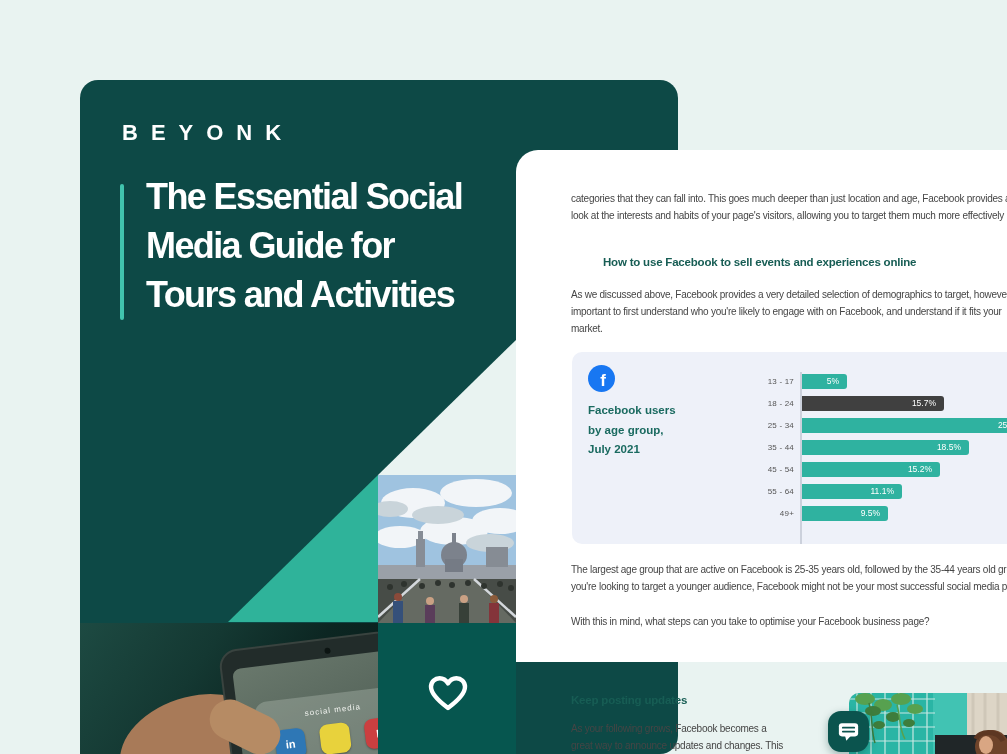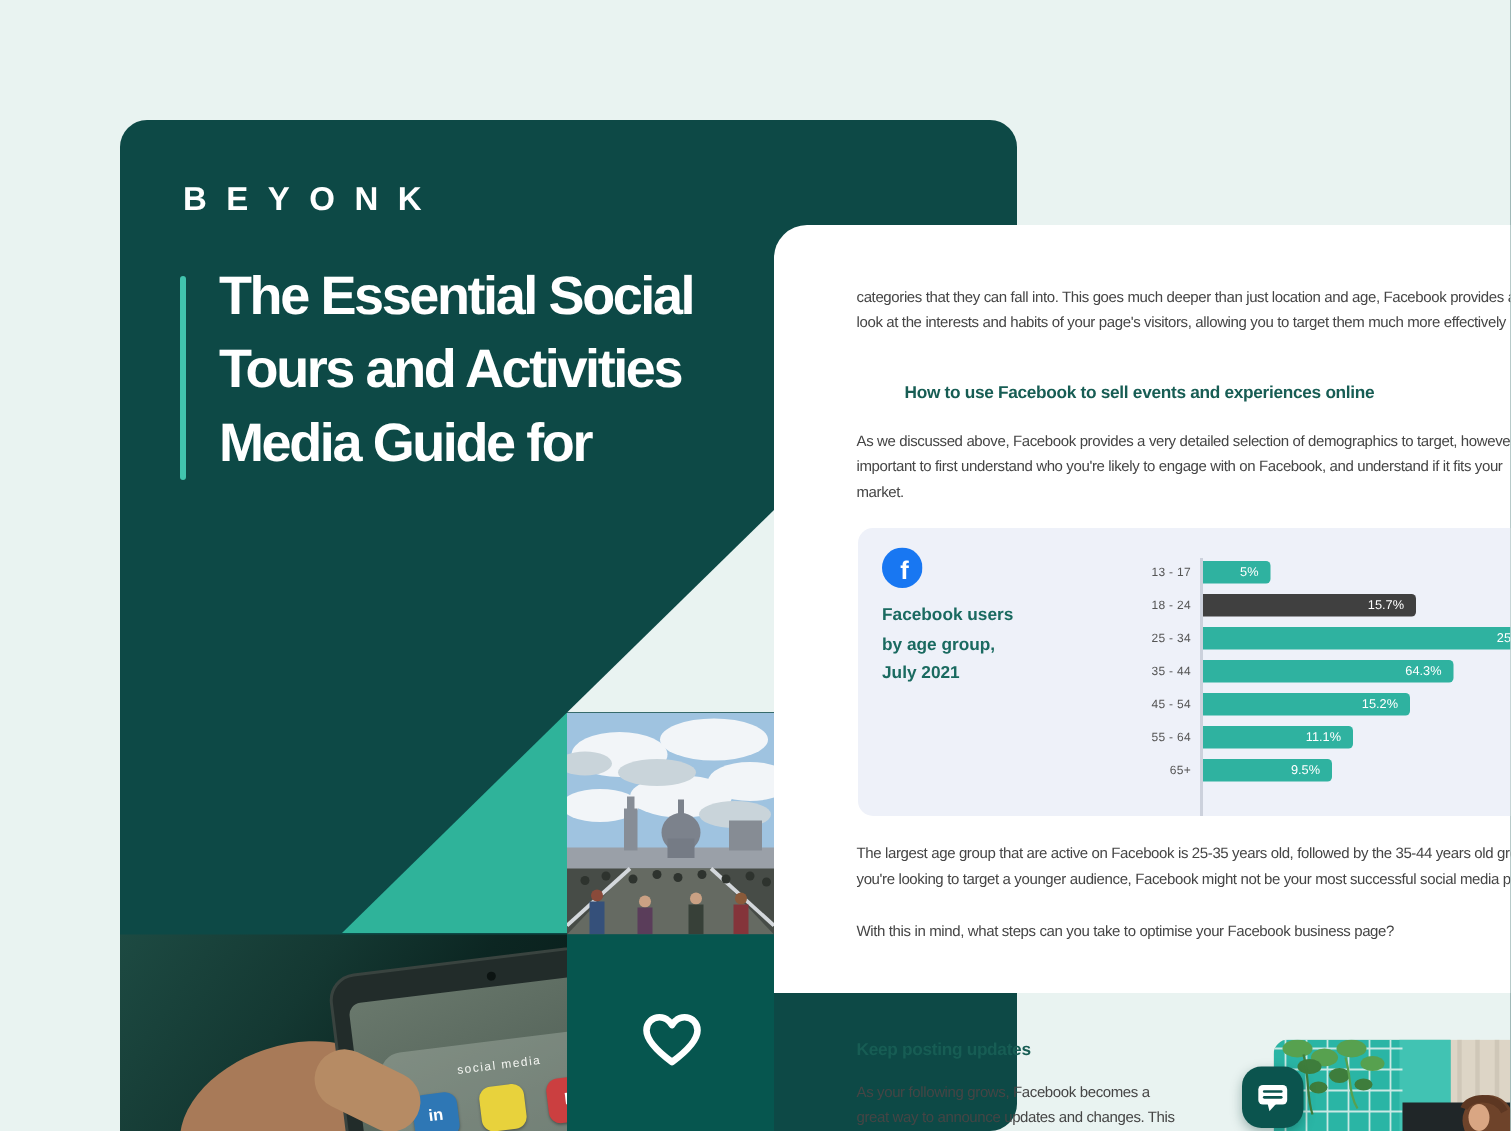--- a/index.html
+++ b/index.html
@@ -67,22 +67,22 @@
 </head>
 <body>
 
 <div id="stage">
 
   <div class="cover">
     <div class="logo">BEYONK</div>
     <div class="accent-bar"></div>
     <div class="cover-title">
       <div>The Essential Social</div>
+      <div>Media Guide for</div>
       <div>Tours and Activities</div>
-      <div>Media Guide for</div>
     </div>
   </div>
   <div class="tri tri-light"></div>
   <div class="tri tri-mid"></div>
 
   <div class="photo-stpauls">
     <svg width="138" height="148" viewBox="0 0 138 148">
       <rect width="138" height="148" fill="#9fc3e0"></rect>
       <g fill="#f2f5f8">
         <ellipse cx="35" cy="28" rx="32" ry="15"></ellipse>
@@ -188,32 +188,32 @@
           <div class="crow" style="top: 44px;">
             <span class="clabel">18 - 24</span>
             <span class="cbar" style="width: 142px; background: #404040;">15.7%</span>
           </div>
           <div class="crow" style="top: 66px;">
             <span class="clabel">25 - 34</span>
             <span class="cbar" style="width: 228px; background: rgb(47, 178, 160);">25.2%</span>
           </div>
           <div class="crow" style="top: 88px;">
             <span class="clabel">35 - 44</span>
-            <span class="cbar" style="width: 167px; background: rgb(47, 178, 160);">64.3%</span>
+            <span class="cbar" style="width: 167px; background: rgb(47, 178, 160);">18.5%</span>
           </div>
           <div class="crow" style="top: 110px;">
             <span class="clabel">45 - 54</span>
             <span class="cbar" style="width: 138px; background: rgb(47, 178, 160); padding-left: 12px;">15.2%</span>
           </div>
           <div class="crow" style="top: 132px;">
             <span class="clabel">55 - 64</span>
             <span class="cbar" style="width: 100px; background: rgb(47, 178, 160);">11.1%</span>
           </div>
           <div class="crow" style="top: 154px;">
-            <span class="clabel">65+</span>
+            <span class="clabel">49+</span>
             <span class="cbar" style="width: 86px; background: rgb(47, 178, 160);">9.5%</span>
           </div>
         </div>
     </div>
 
     <div class="pblock p-3">
       <div class="bodyline">The largest age group that are active on Facebook is 25-35 years old, followed by the 35-44 years old gro</div>
       <div class="bodyline">you're looking to target a younger audience, Facebook might not be your most successful social media pl</div>
     </div>
     <div class="pblock p-4">

